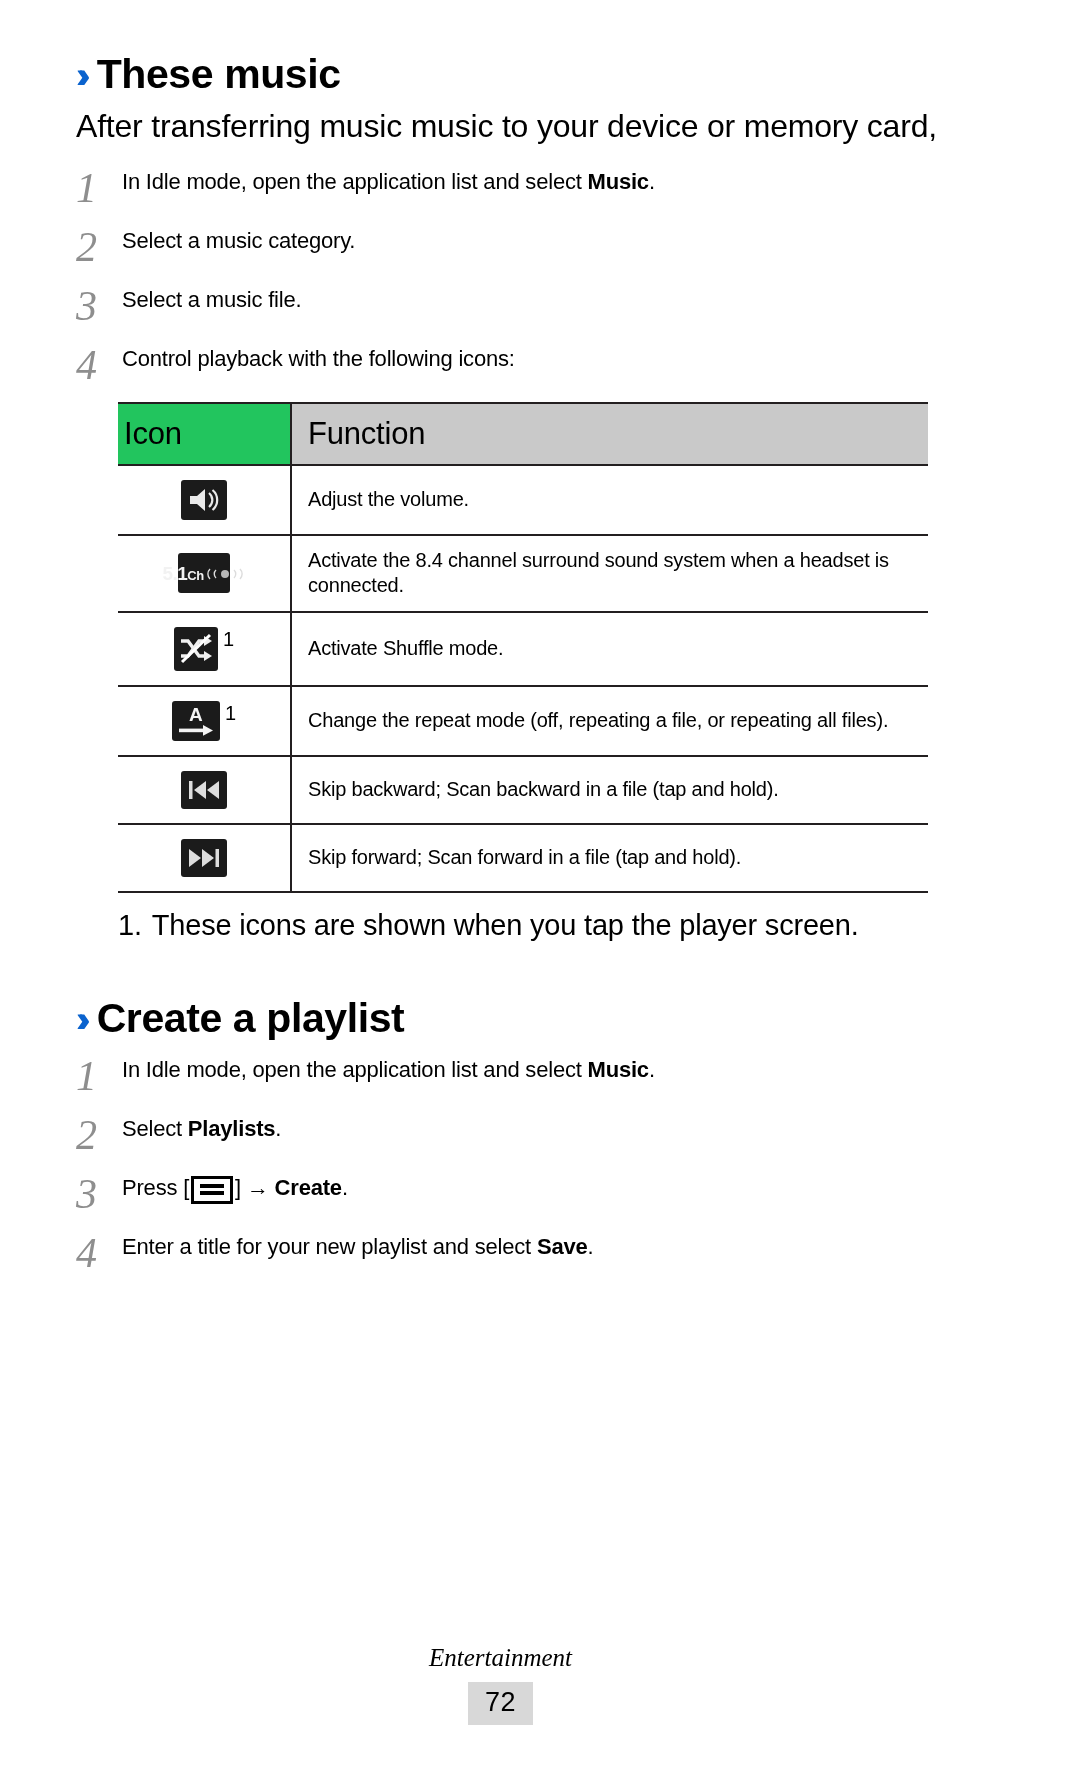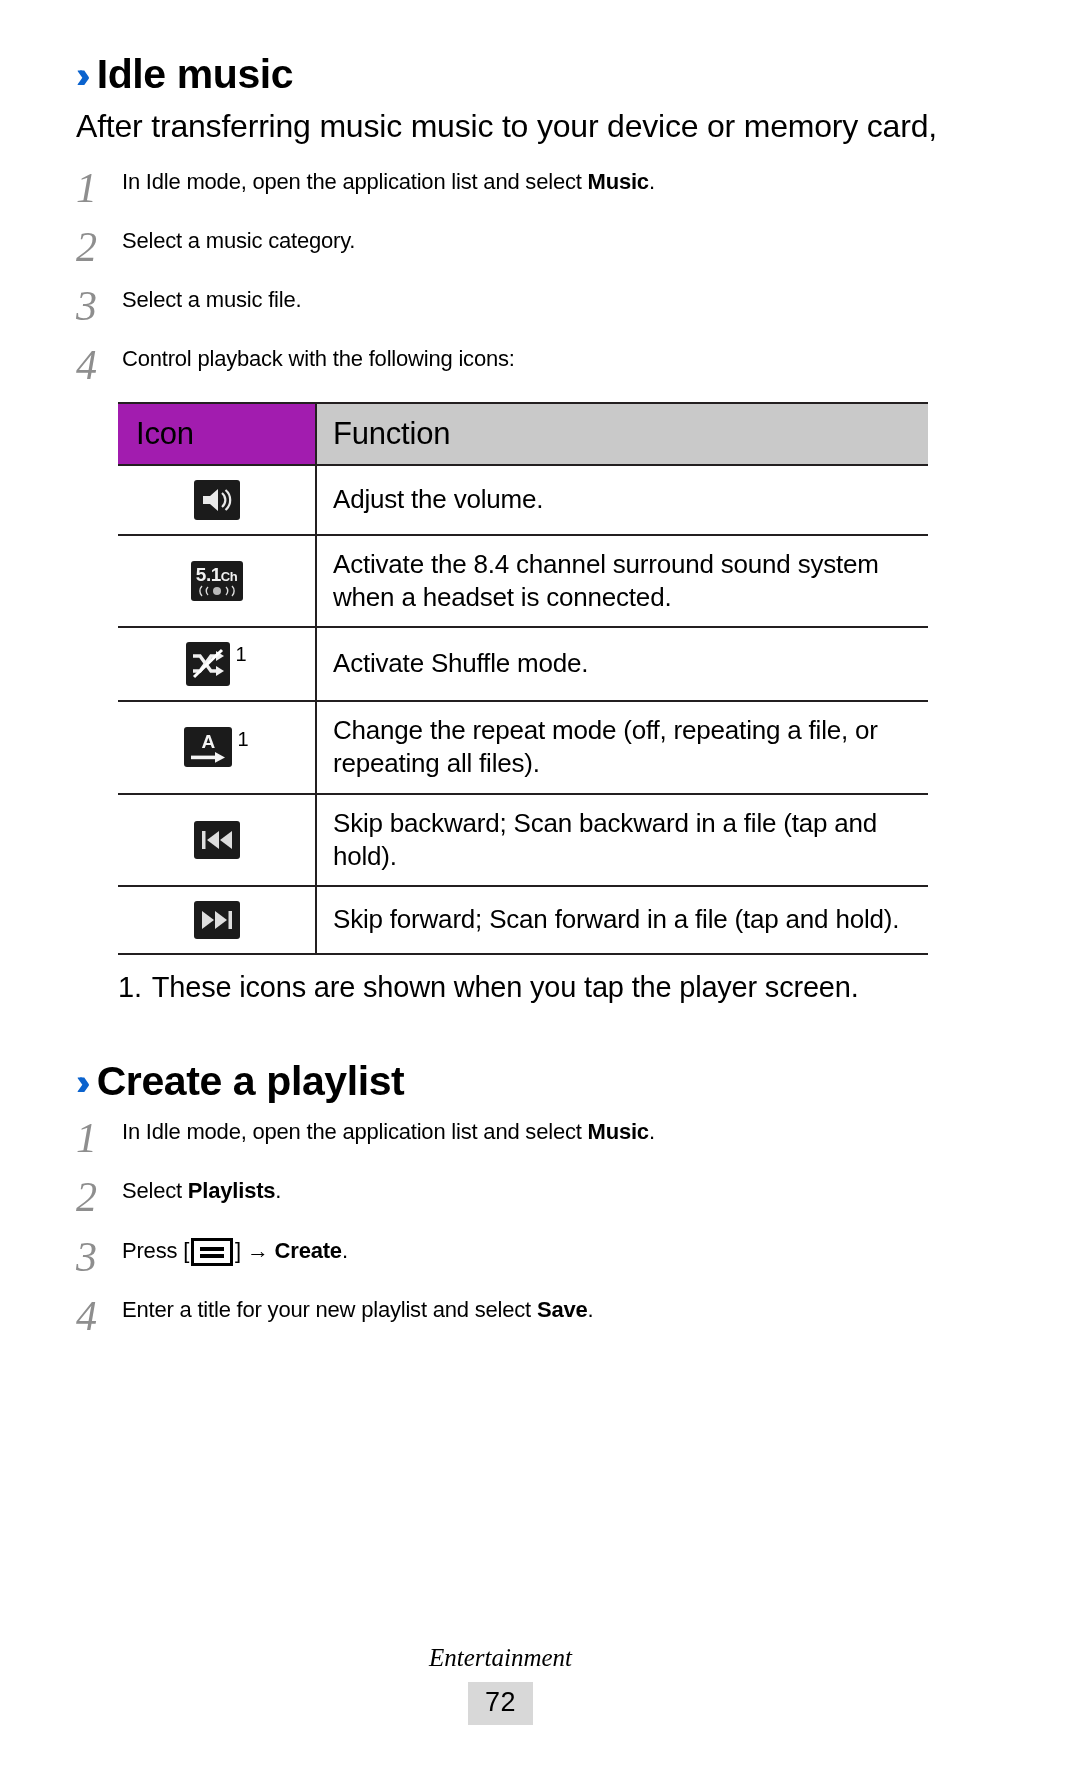--- a/index.html
+++ b/index.html
@@ -92,42 +92,42 @@
   .icon-table thead th {
     background: #c9c9c9;
     font-weight: normal;
     font-size: 31px;
     text-align: left;
     height: 62px;
     vertical-align: middle;
     letter-spacing: -0.2px;
   }
   .icon-table thead th.col-icon {
-    background: #a21caf;
-    padding-left: 18px;
+    background: #22c55e;
+    padding-left: 6px;
     border-right: 2px solid #231f20;
-    width: 198px;
+    width: 173px;
   }
   .icon-table thead th.col-func {
     padding-left: 16px;
   }
   .icon-table tbody td {
     border-top: 0;
     border-bottom: 2px solid #231f20;
     vertical-align: middle;
   }
   .icon-table tbody td.cell-icon {
     width: 168px;
     text-align: center;
     border-right: 2px solid #231f20;
     padding: 14px 0;
   }
   .icon-table tbody td.cell-func {
     padding: 12px 10px 12px 16px;
-    font-size: 26px;
+    font-size: 20px;
     line-height: 1.28;
     letter-spacing: -0.2px;
   }
   .icon-wrap {
     display: inline-flex;
     align-items: flex-start;
     justify-content: center;
   }
   .sup {
     font-size: 20px;
@@ -139,21 +139,21 @@
   
   .glyph {
     display: inline-flex;
     align-items: center;
     justify-content: center;
     background: #1b1b1b;
     border-radius: 3px;
     position: relative;
   }
   .g-vol  { width: 46px; height: 40px; }
-  .g-51   { width: 52px; height: 40px; flex-direction: column; }
+  .g-51   { width: 52px; height: 40px; flex-direction: row; }
   .g-shuf { width: 44px; height: 44px; }
   .g-rep  { width: 48px; height: 40px; flex-direction: column; }
   .g-prev, .g-next { width: 46px; height: 38px; }
   .g-pause { width: 46px; height: 38px; }
   .g-play-inline {
     width: 38px; height: 32px;
     vertical-align: -5px;
     margin: 0 3px;
   }
 
@@ -243,21 +243,21 @@
     letter-spacing: 0.5px;
   }
 </style>
 </head>
 <body>
 
 <div class="page">
 
   <h1 class="section-heading">
     <span class="chev">››</span>
-    <span class="heading-text">Idle music</span>
+    <span class="heading-text">These music</span>
   </h1>
 
   <p class="intro">After transferring music music to your device or memory card,</p>
 
   <div class="steps">
 
     <div class="step">
       <div class="step-num">1</div>
       <div class="step-body"><span>In Idle mode, open the application list and select </span><b>Music</b><span>.</span></div>
     </div>

